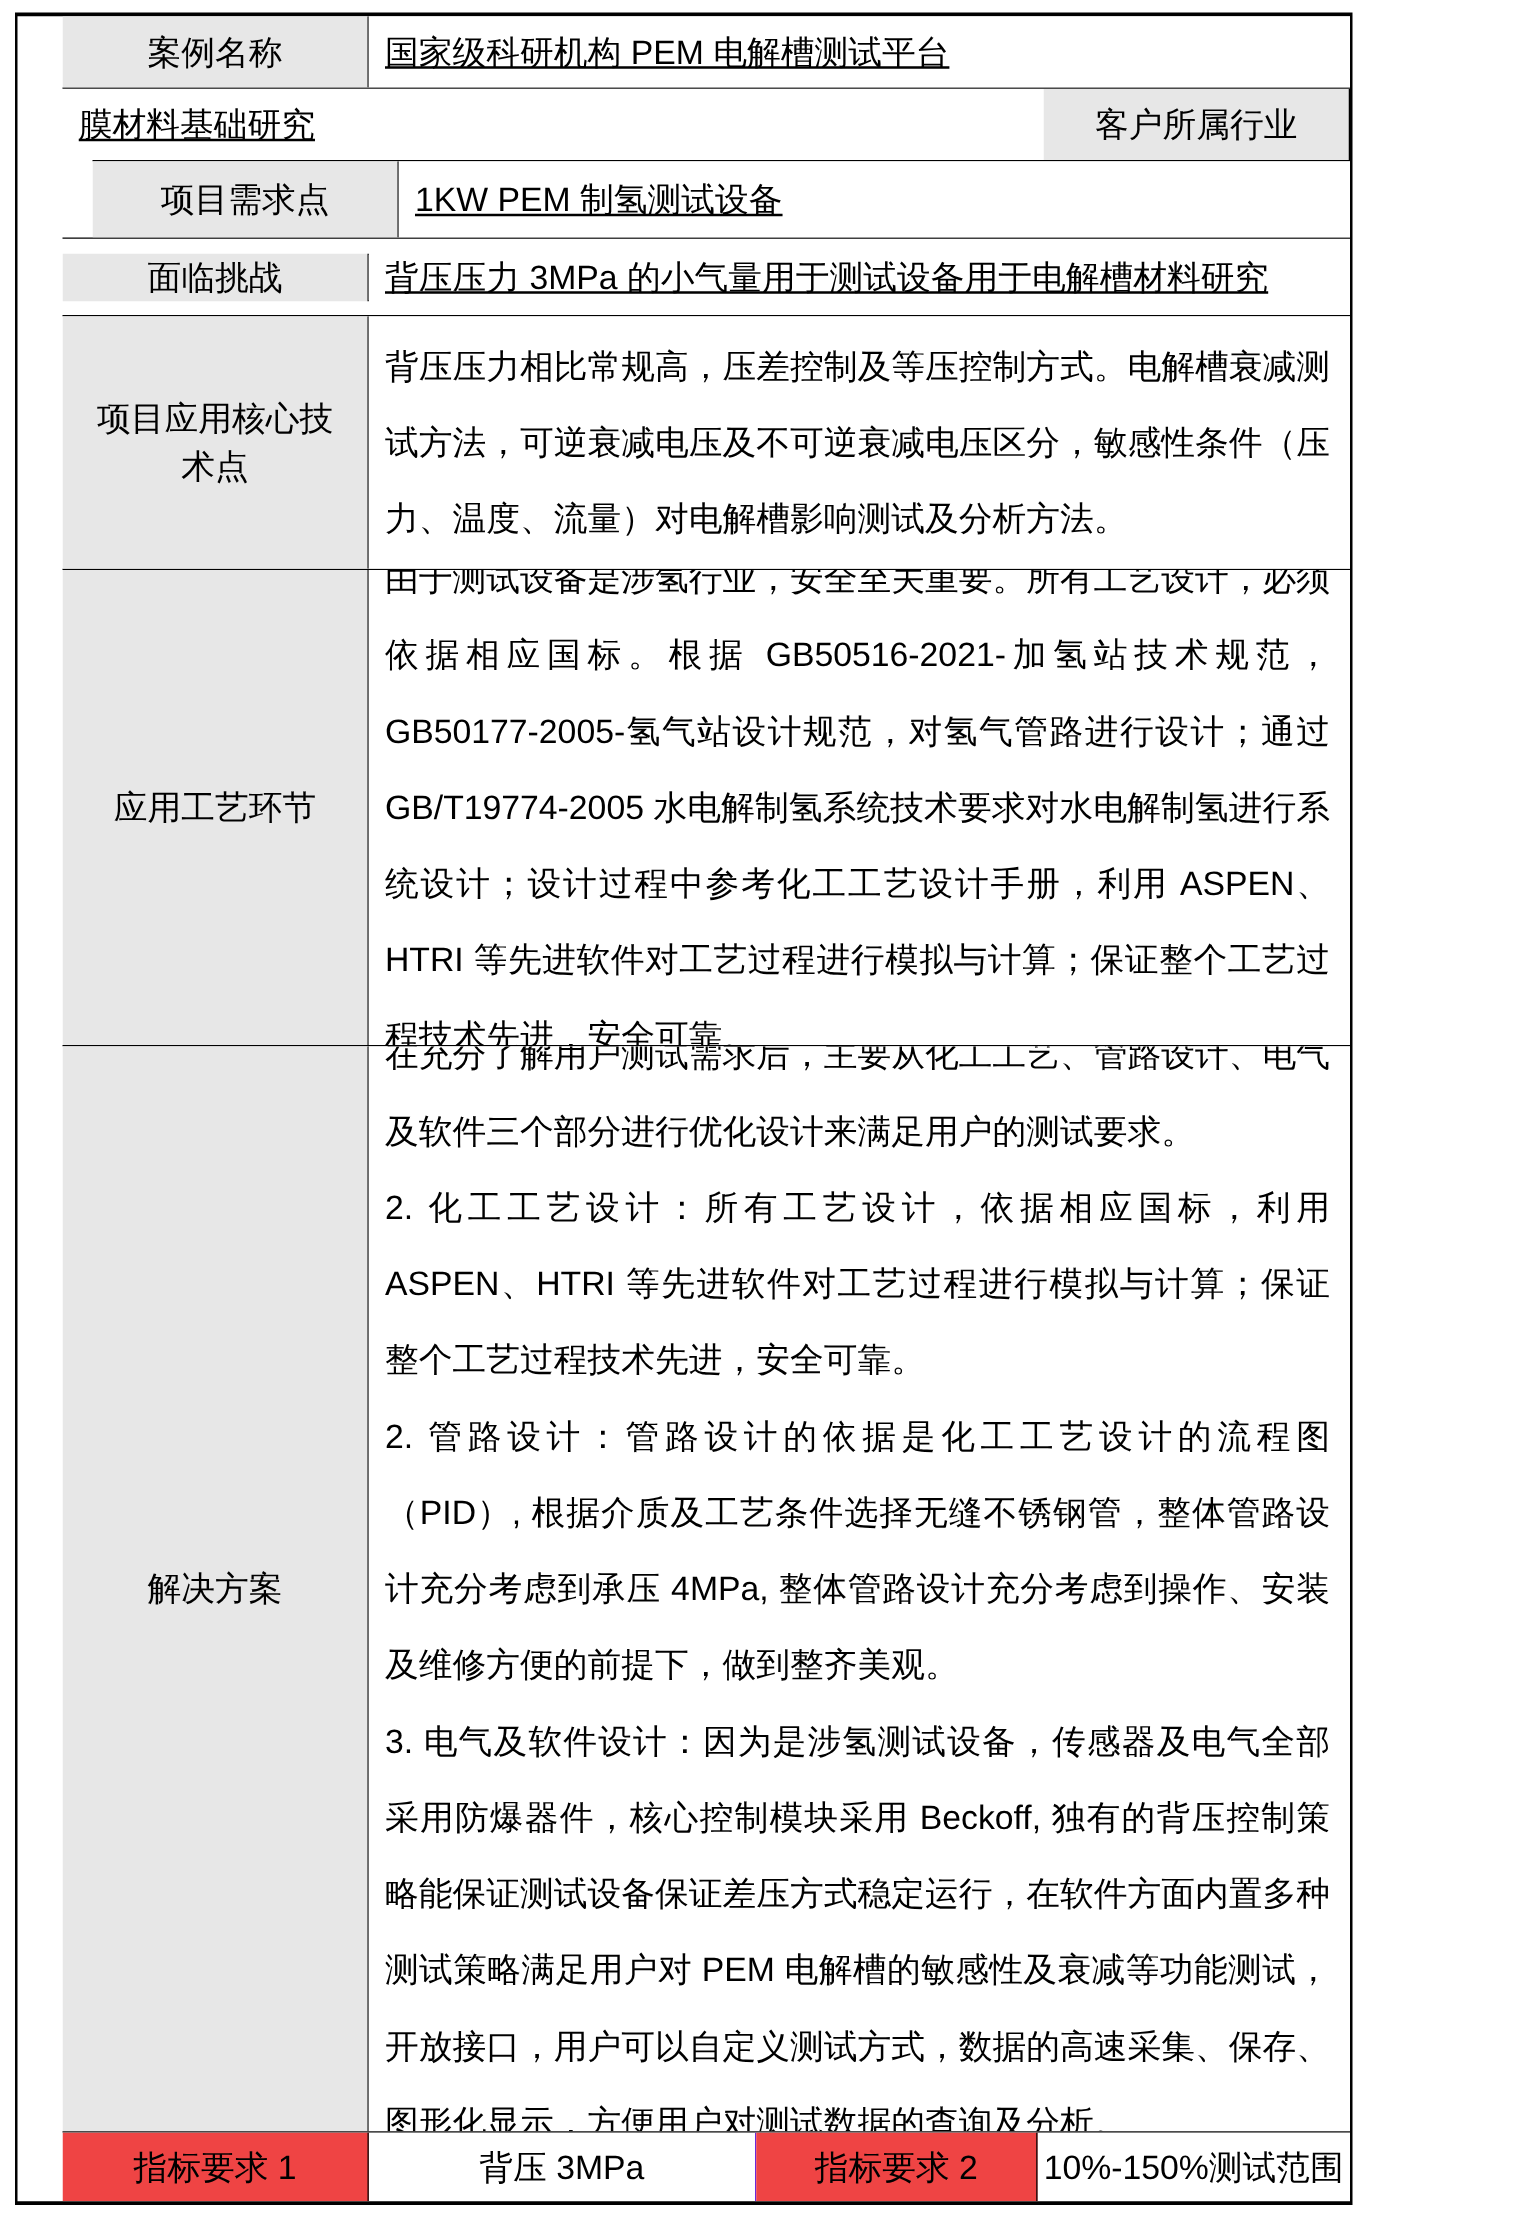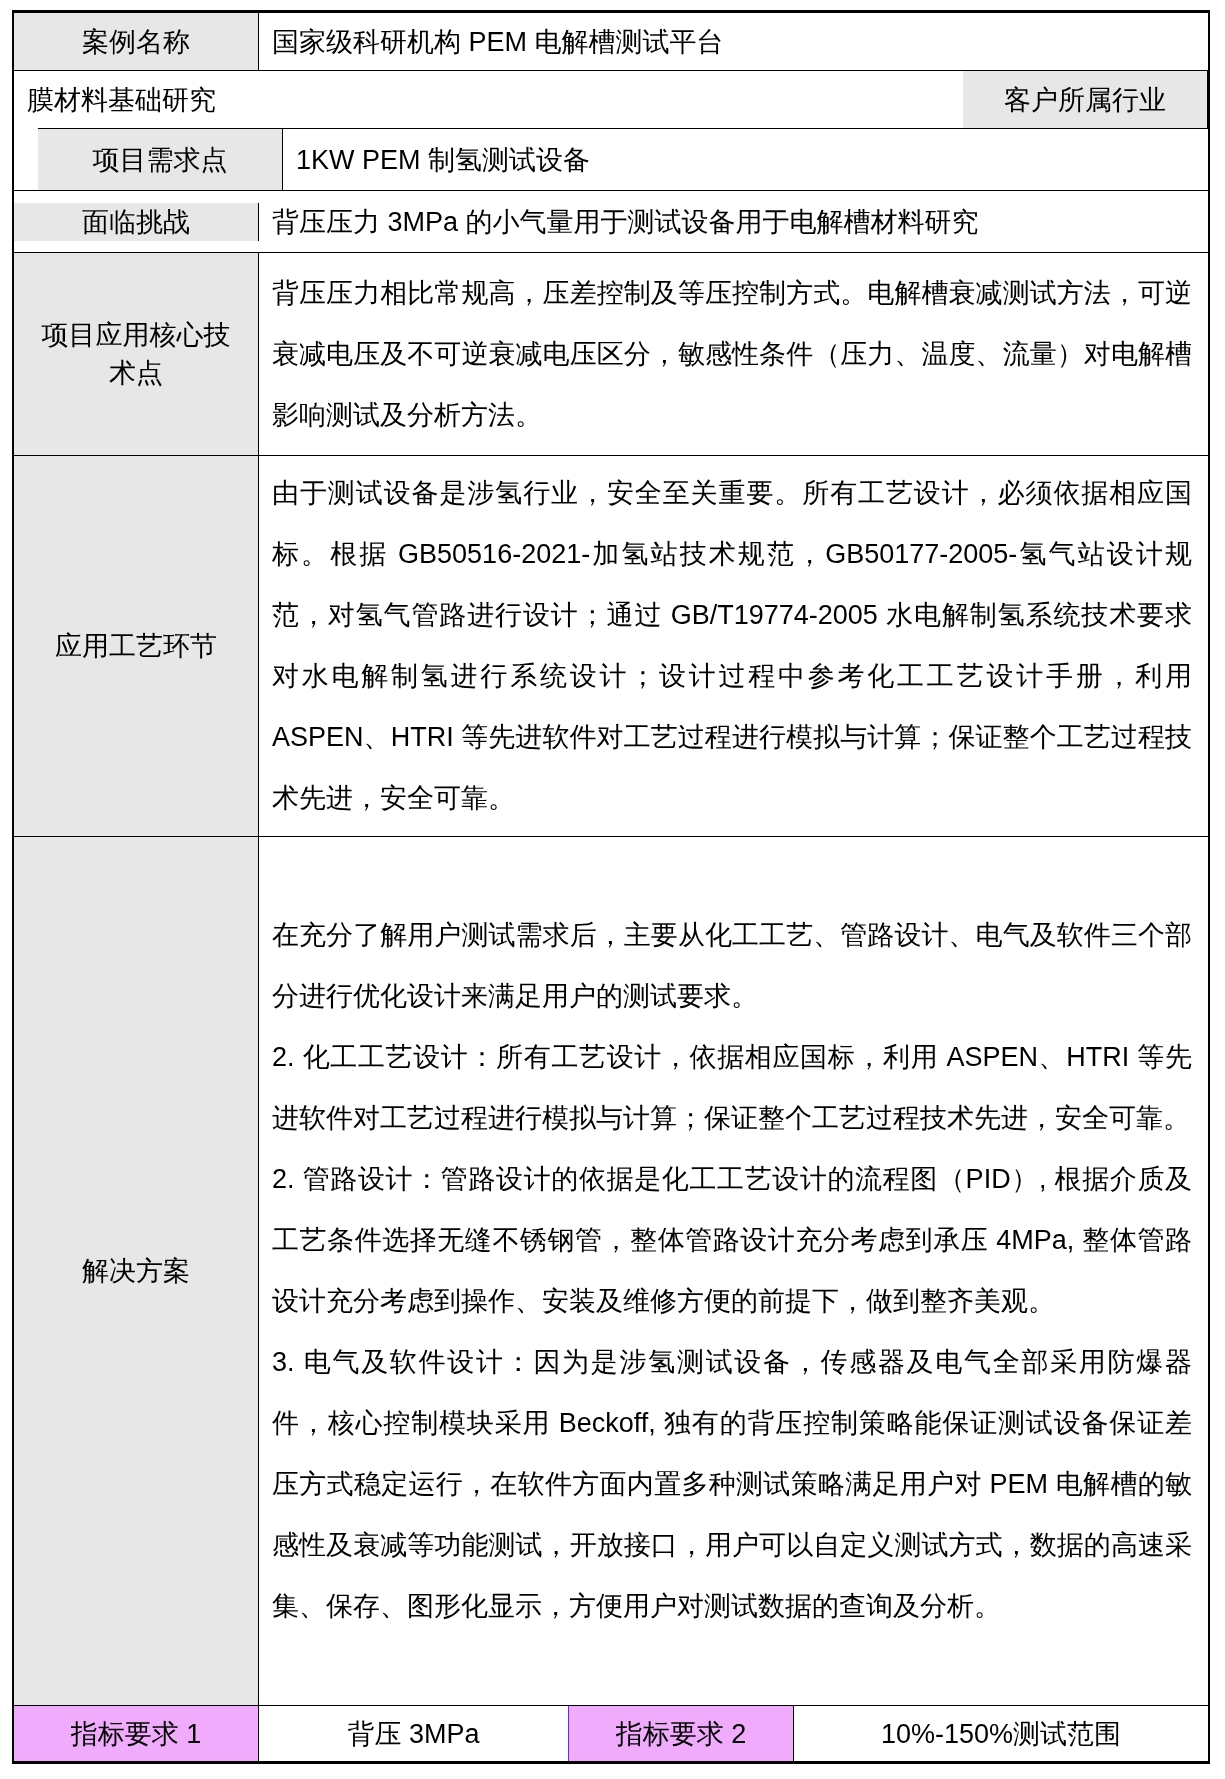--- a/index.html
+++ b/index.html
@@ -9,25 +9,26 @@
     width: 1225px;
     height: 1779px;
     font-family: "Liberation Sans", "DejaVu Sans", sans-serif;
     color: #000000;
   }
   .doc {
     box-sizing: border-box;
     position: absolute;
     left: 12px;
     top: 10px;
-    width: 1198px;
+    width: 1070px;
     border: 2px solid #000000;
     border-top-width: 3px;
     border-bottom-width: 3px;
     background: #ffffff;
+    padding-left: 36px;
   }
   .row {
     box-sizing: border-box;
     display: flex;
     align-items: stretch;
     overflow: hidden;
   }
   .row + .row { border-top: 1px solid #000000; }
   .cell {
     box-sizing: border-box;
@@ -48,21 +49,21 @@
   }
   .content {
     flex: 1 1 auto;
     background: #ffffff;
     display: flex;
     flex-direction: column;
     justify-content: center;
     font-size: 27px;
     padding: 0 16px 0 13px;
   }
-  .content.single { line-height: normal; }
+  .content.single { line-height: normal; text-decoration: underline; }
   .content.multi {
     line-height: 61px;
     text-align: justify;
   }
   .content.multi p { margin: 0; }
   
   .r1 { height: 57px; }
   .r2 { height: 58px; }
   .r3 { height: 62px; margin-left: 24px; }
   .r4 { height: 62px; align-items: center; }
@@ -73,21 +74,21 @@
   
   .fcell {
     box-sizing: border-box;
     display: flex;
     align-items: center;
     justify-content: center;
     font-size: 27px;
     text-align: center;
     overflow: hidden;
   }
-  .fcell.gray { background: #f0abfc; }
+  .fcell.gray { background: #ef4444; }
   .f1 { flex: 0 0 245px; border-right: 1px solid #000000; }
   .f2 { flex: 0 0 310px; border-right: 1px solid #6d28d9; }
   .f3 { flex: 0 0 225px; border-right: 1px solid #000000; }
   .f4 { flex: 1 1 auto; }
 </style>
 </head>
 <body>
 
 <div class="doc">
 

